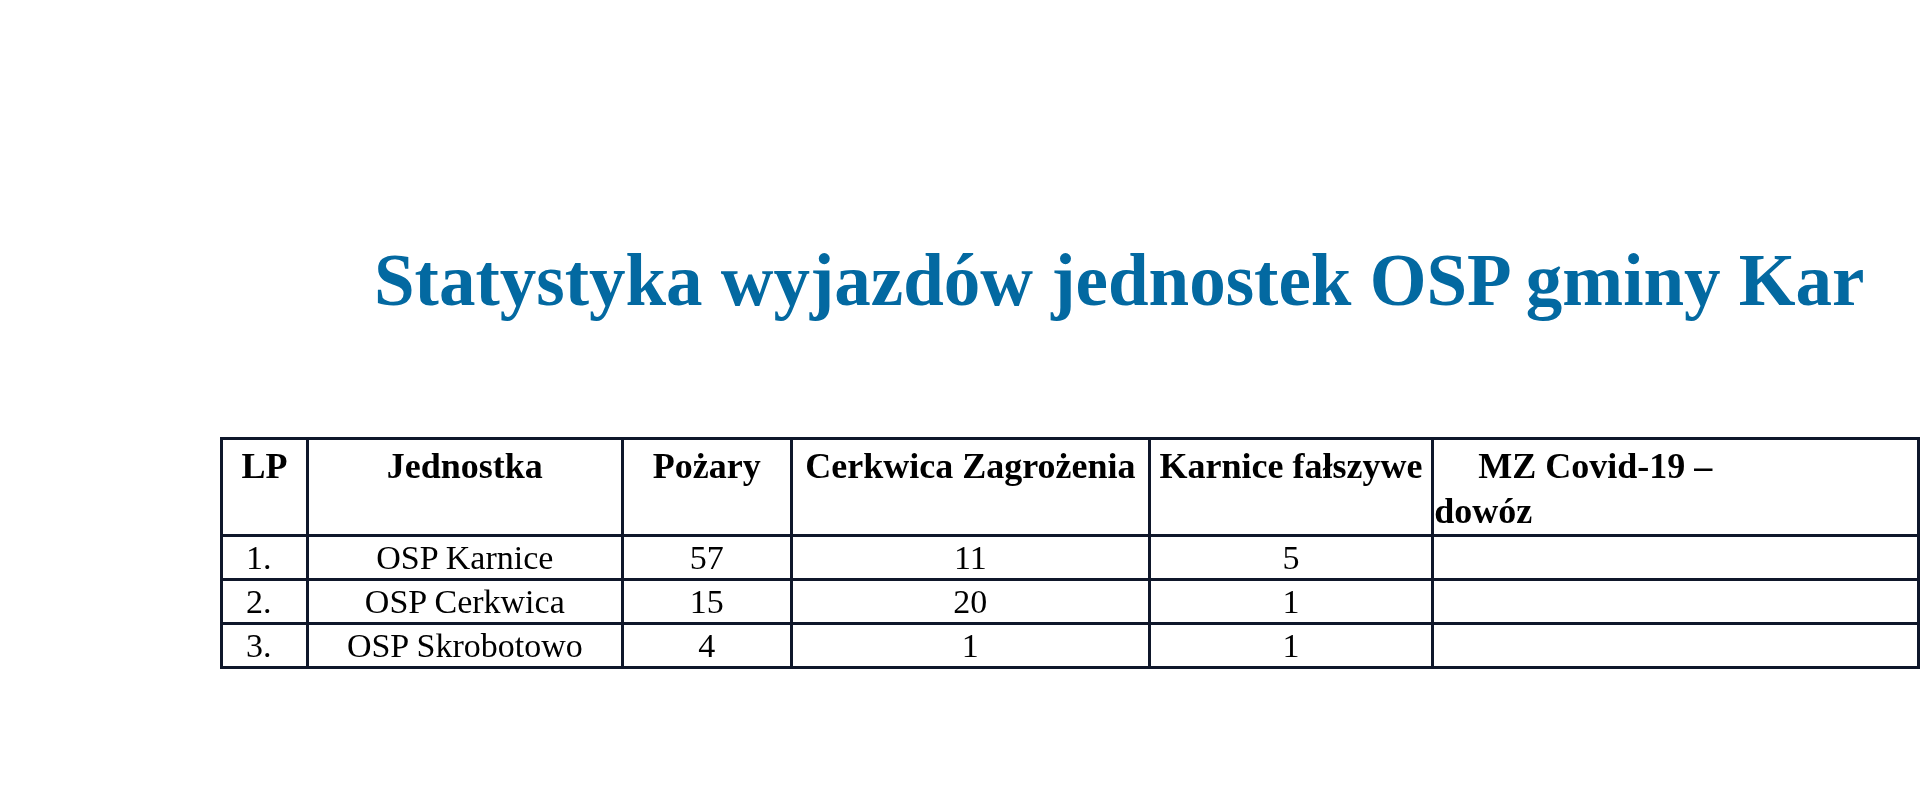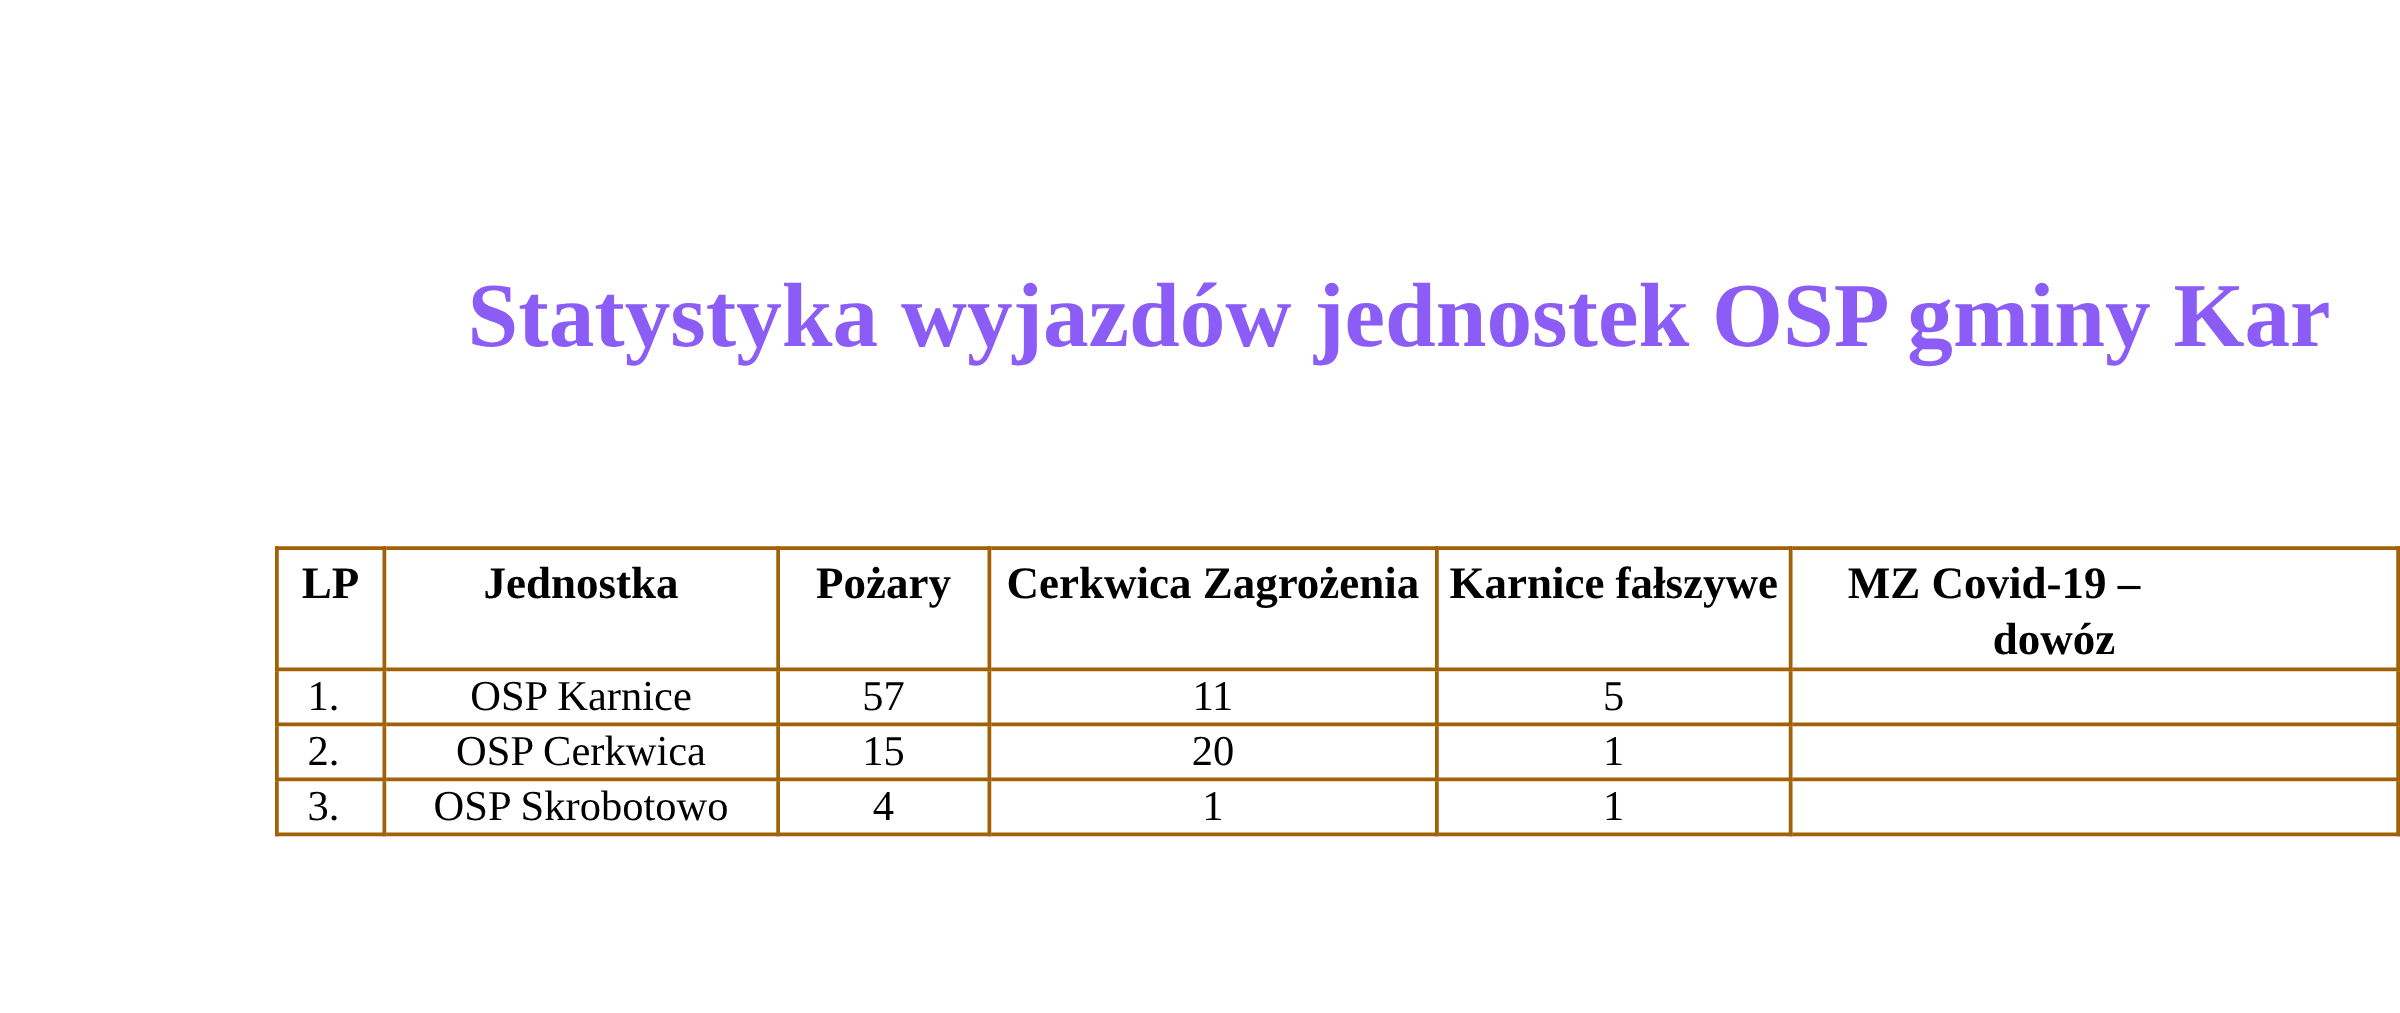--- a/index.html
+++ b/index.html
@@ -11,40 +11,40 @@
     height: 810px;
     overflow: hidden;
     position: relative;
     background: #ffffff;
     font-family: "Liberation Serif", serif;
     color: #000000;
   }
   .doc-title {
     position: absolute;
     left: 374px;
-    top: 213px;
+    top: 241px;
     font-size: 73px;
     font-weight: bold;
     line-height: 1.1;
     white-space: nowrap;
-    color: #8b5cf6;
+    color: #0369a1;
     font-family: Liberation Serif, serif;
   }
   table.stats-table {
     position: absolute;
     left: 220px;
     top: 437px;
     border-collapse: collapse;
     table-layout: fixed;
     font-family: "Liberation Serif", serif;
     color: #000000;
   }
   .stats-table th,
   .stats-table td {
-    border: 3px solid #a16207;
+    border: 3px solid #0f172a;
     overflow: hidden;
   }
   .stats-table th {
     font-size: 36px;
     font-weight: bold;
     line-height: 45px;
     text-align: center;
     vertical-align: top;
     padding: 4px 2px 0 2px;
   }
@@ -67,21 +67,20 @@
   }
   th.mz-header {
     text-align: left;
     padding-left: 0;
   }
   .mz-line1 {
     padding-left: 44px;
     white-space: nowrap;
   }
   .mz-line2 {
-    padding-left: 160px;
     white-space: nowrap;
   }
 </style>
 </head>
 <body>
 
 <div class="doc-title">Statystyka wyjazdów jednostek OSP gminy Kar</div>
 
 <table class="stats-table">
   <colgroup>

